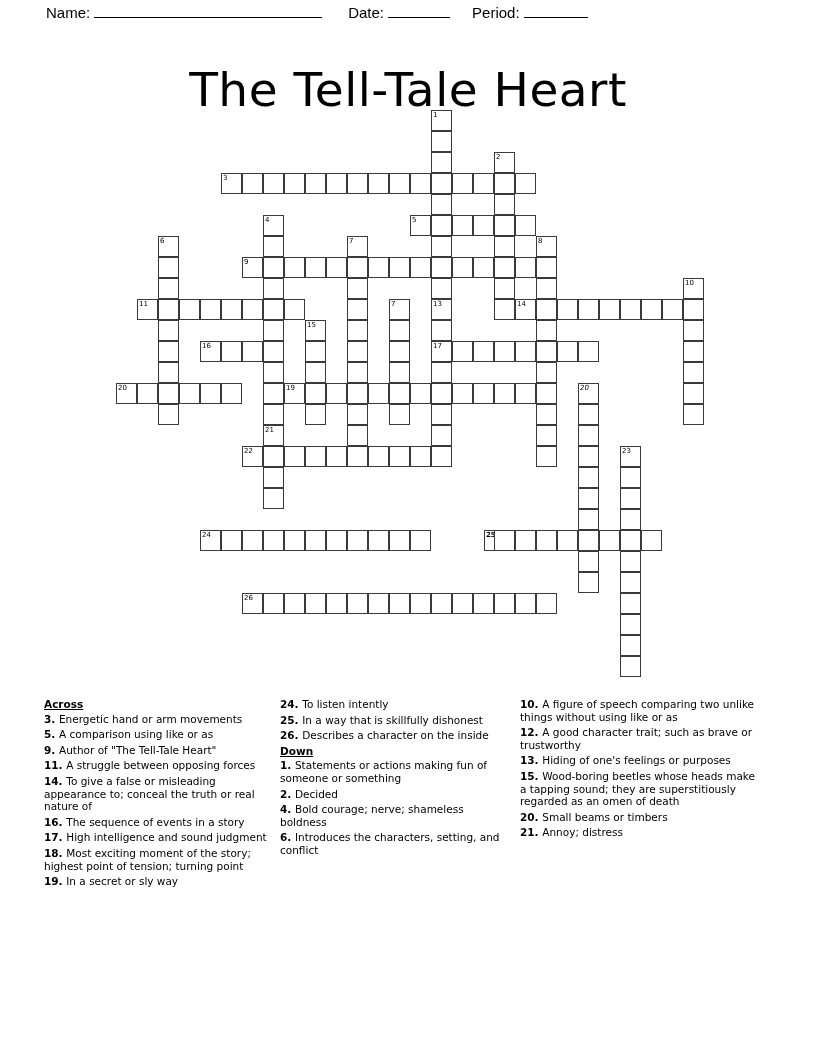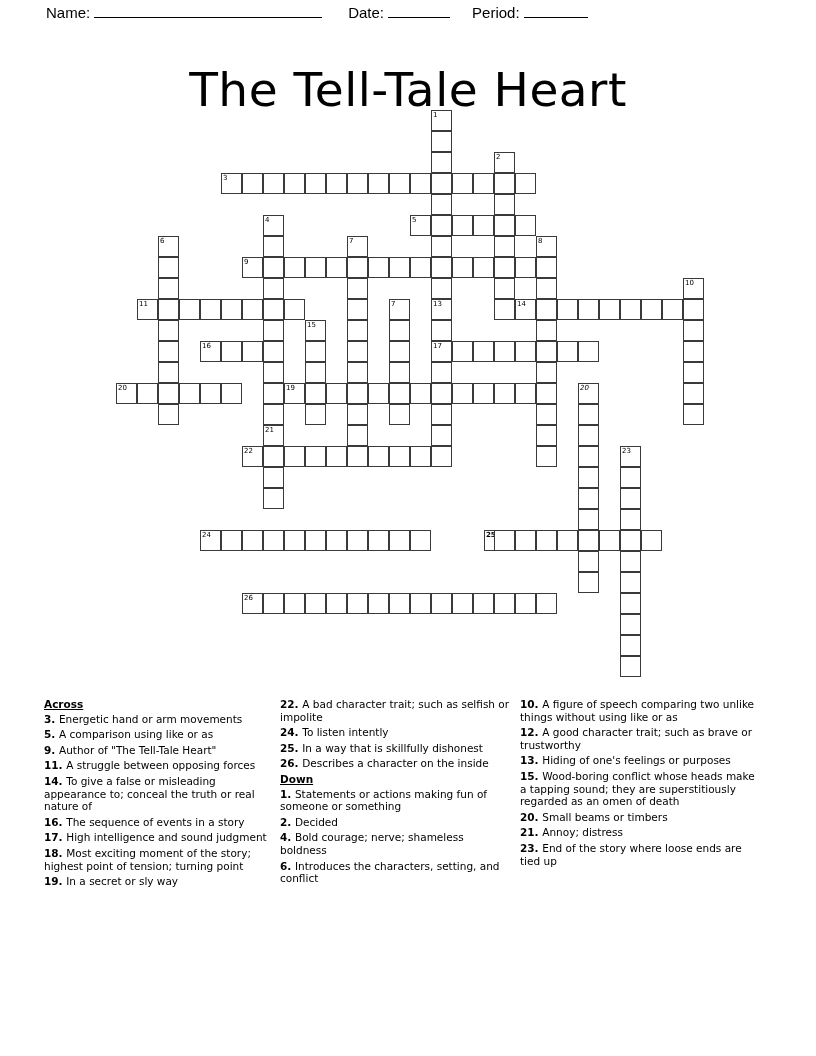--- a/index.html
+++ b/index.html
@@ -405,37 +405,35 @@
         <span class="clue"><span class="cn">11. </span><span>A struggle between opposing forces</span></span>
         <span class="clue"><span class="cn">14. </span><span>To give a false or misleading appearance to; conceal the truth or real nature of</span></span>
         <span class="clue"><span class="cn">16. </span><span>The sequence of events in a story</span></span>
         <span class="clue"><span class="cn">17. </span><span>High intelligence and sound judgment</span></span>
         <span class="clue"><span class="cn">18. </span><span>Most exciting moment of the story; highest point of tension; turning point</span></span>
         <span class="clue"><span class="cn">19. </span><span>In a secret or sly way</span></span>
       </div>
   </div>
   <div class="clue-col col2">
     <div id="col2-top">
-        <span class="clue"><span class="cn">22. </span><span>A bad character trait; such as selfish or impolite</span></span>
         <span class="clue"><span class="cn">24. </span><span>To listen intently</span></span>
         <span class="clue"><span class="cn">25. </span><span>In a way that is skillfully dishonest</span></span>
         <span class="clue"><span class="cn">26. </span><span>Describes a character on the inside</span></span>
       </div>
     <span class="clue-head">Down</span>
     <div id="col2-body">
         <span class="clue"><span class="cn">1. </span><span>Statements or actions making fun of someone or something</span></span>
         <span class="clue"><span class="cn">2. </span><span>Decided</span></span>
         <span class="clue"><span class="cn">4. </span><span>Bold courage; nerve; shameless boldness</span></span>
         <span class="clue"><span class="cn">6. </span><span>Introduces the characters, setting, and conflict</span></span>
       </div>
   </div>
   <div class="clue-col col3">
     <div id="col3-body">
         <span class="clue"><span class="cn">10. </span><span>A figure of speech comparing two unlike things without using like or as</span></span>
         <span class="clue"><span class="cn">12. </span><span>A good character trait; such as brave or trustworthy</span></span>
         <span class="clue"><span class="cn">13. </span><span>Hiding of one's feelings or purposes</span></span>
-        <span class="clue"><span class="cn">15. </span><span>Wood-boring conflict whose heads make a tapping sound; they are superstitiously regarded as an omen of death</span></span>
+        <span class="clue"><span class="cn">15. </span><span>Wood-boring beetles whose heads make a tapping sound; they are superstitiously regarded as an omen of death</span></span>
         <span class="clue"><span class="cn">20. </span><span>Small beams or timbers</span></span>
         <span class="clue"><span class="cn">21. </span><span>Annoy; distress</span></span>
-        <span class="clue"><span class="cn">23. </span><span>End of the story where loose ends are tied up</span></span>
       </div>
   </div>
 </div>
 
 </body></html>

